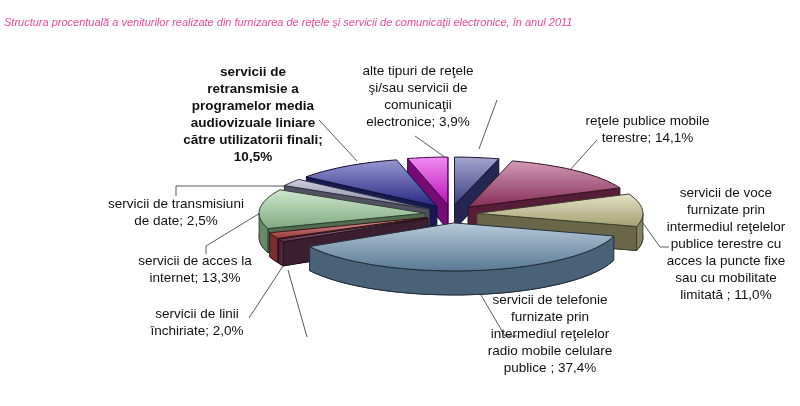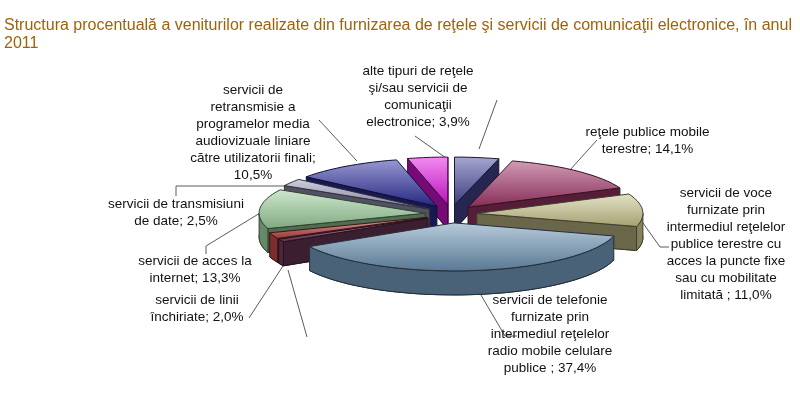--- a/index.html
+++ b/index.html
@@ -1,20 +1,20 @@
 <!DOCTYPE html>
 <html><head>
 <meta charset="utf-8">
 <style>
   html,body{margin:0;padding:0;background:#ffffff;}
   body{width:800px;height:406px;overflow:hidden;font-family:"Liberation Sans",sans-serif;}
   #stage{position:relative;width:800px;height:406px;background:#ffffff;}
   #pie-svg{position:absolute;left:0;top:0;z-index:1;}
   .chart-title{position:absolute;left:4px;top:16px;width:792px;z-index:2;
-    font-size:16px;color:#a16207;letter-spacing:0px;}
+    font-style:italic;font-size:11px;color:#ec4899;letter-spacing:0px;}
   .lbl{position:absolute;z-index:2;font-size:13.5px;line-height:17px;color:#111;
     text-align:center;white-space:pre-line;}
 </style>
 </head>
 <body>
 
 <div id="stage">
   <div class="chart-title">Structura procentuală a veniturilor realizate din furnizarea de reţele şi servicii de comunicaţii electronice, în anul 2011</div>
 
   <svg id="pie-svg" width="800" height="406" viewBox="0 0 800 406">
@@ -123,41 +123,41 @@
         <path d="M283.5,241.8L281.0,240.5L278.7,239.2L278.7,263.2L281.0,264.5L283.5,265.8Z" fill="#4d263e" stroke="#25121e" stroke-width="1" stroke-linejoin="round"></path>
         <path d="M428.0,218.2L283.5,241.8L281.0,240.5L278.7,239.2Z" fill="url(#g4)" stroke="#25121e" stroke-width="1" stroke-linejoin="round"></path>
       </g>
       <g>
         <path d="M454.1,246.9L613.8,260.0L611.2,262.4L608.2,264.8L604.8,267.1L600.9,269.3L596.7,271.5L592.1,273.6L587.0,275.7L581.7,277.6L576.0,279.5L569.9,281.3L563.5,283.0L556.9,284.6L549.9,286.1L542.7,287.5L535.3,288.8L527.6,290.0L519.7,291.0L511.7,292.0L503.5,292.8L495.2,293.4L486.7,294.0L478.2,294.4L469.6,294.7L460.9,294.9L452.2,294.9L443.6,294.8L434.9,294.6L426.4,294.3L417.9,293.8L409.5,293.2L401.2,292.4L393.0,291.6L385.1,290.6L377.3,289.5L369.7,288.3L362.3,286.9L355.3,285.5L348.4,284.0L341.9,282.3L335.7,280.6L329.7,278.7L324.2,276.8L319.0,274.8L314.1,272.7L309.6,270.6Z" fill="#2e3e4c" stroke="#232f3a" stroke-width="1" stroke-linejoin="round"></path>
         <path d="M613.8,236.0L611.2,238.4L608.2,240.8L604.8,243.1L600.9,245.3L596.7,247.5L592.1,249.6L587.0,251.7L581.7,253.6L576.0,255.5L569.9,257.3L563.5,259.0L556.9,260.6L549.9,262.1L542.7,263.5L535.3,264.8L527.6,266.0L519.7,267.0L511.7,268.0L503.5,268.8L495.2,269.4L486.7,270.0L478.2,270.4L469.6,270.7L460.9,270.9L452.2,270.9L443.6,270.8L434.9,270.6L426.4,270.3L417.9,269.8L409.5,269.2L401.2,268.4L393.0,267.6L385.1,266.6L377.3,265.5L369.7,264.3L362.3,262.9L355.3,261.5L348.4,260.0L341.9,258.3L335.7,256.6L329.7,254.7L324.2,252.8L319.0,250.8L314.1,248.7L309.6,246.6L309.6,270.6L314.1,272.7L319.0,274.8L324.2,276.8L329.7,278.7L335.7,280.6L341.9,282.3L348.4,284.0L355.3,285.5L362.3,286.9L369.7,288.3L377.3,289.5L385.1,290.6L393.0,291.6L401.2,292.4L409.5,293.2L417.9,293.8L426.4,294.3L434.9,294.6L443.6,294.8L452.2,294.9L460.9,294.9L469.6,294.7L478.2,294.4L486.7,294.0L495.2,293.4L503.5,292.8L511.7,292.0L519.7,291.0L527.6,290.0L535.3,288.8L542.7,287.5L549.9,286.1L556.9,284.6L563.5,283.0L569.9,281.3L576.0,279.5L581.7,277.6L587.0,275.7L592.1,273.6L596.7,271.5L600.9,269.3L604.8,267.1L608.2,264.8L611.2,262.4L613.8,260.0Z" fill="#496277" stroke="#232f3a" stroke-width="1" stroke-linejoin="round"></path>
         <path d="M454.1,222.9L613.8,236.0L611.2,238.4L608.2,240.8L604.8,243.1L600.9,245.3L596.7,247.5L592.1,249.6L587.0,251.7L581.7,253.6L576.0,255.5L569.9,257.3L563.5,259.0L556.9,260.6L549.9,262.1L542.7,263.5L535.3,264.8L527.6,266.0L519.7,267.0L511.7,268.0L503.5,268.8L495.2,269.4L486.7,270.0L478.2,270.4L469.6,270.7L460.9,270.9L452.2,270.9L443.6,270.8L434.9,270.6L426.4,270.3L417.9,269.8L409.5,269.2L401.2,268.4L393.0,267.6L385.1,266.6L377.3,265.5L369.7,264.3L362.3,262.9L355.3,261.5L348.4,260.0L341.9,258.3L335.7,256.6L329.7,254.7L324.2,252.8L319.0,250.8L314.1,248.7L309.6,246.6Z" fill="url(#g3)" stroke="#232f3a" stroke-width="1" stroke-linejoin="round"></path>
       </g>
     </svg>
 
-  <div class="lbl" style="left:550px;top:123px;width:195px;">reţele publice mobile
+  <div class="lbl" style="left:550px;top:112px;width:195px;">reţele publice mobile
 terestre; 14,1%</div>
   <div class="lbl" style="left:654px;top:184px;width:144px;">servicii de voce
 furnizate prin
 intermediul reţelelor
 publice terestre cu
 acces la puncte fixe
 sau cu mobilitate
 limitată ; 11,0%</div>
   <div class="lbl" style="left:464px;top:291px;width:172px;">servicii de telefonie
 furnizate prin
 intermediul reţelelor
 radio mobile celulare
 publice ; 37,4%</div>
-  <div class="lbl" style="left:128px;top:291px;width:138px;text-align:center;">servicii de linii
+  <div class="lbl" style="left:128px;top:305px;width:138px;text-align:center;">servicii de linii
 închiriate; 2,0%</div>
   <div class="lbl" style="left:116px;top:252px;width:158px;">servicii de acces la
 internet; 13,3%</div>
   <div class="lbl" style="left:77px;top:195px;width:198px;">servicii de transmisiuni
 de date; 2,5%</div>
-  <div class="lbl" style="left:178px;top:81px;width:150px;">servicii de
+  <div class="lbl" style="left:178px;top:63px;width:150px;font-weight:bold;">servicii de
 retransmisie a
 programelor media
 audiovizuale liniare
 către utilizatorii finali;
 10,5%</div>
   <div class="lbl" style="left:350px;top:62px;width:136px;">alte tipuri de reţele
 şi/sau servicii de
 comunicaţii
 electronice; 3,9%</div>
 </div>

